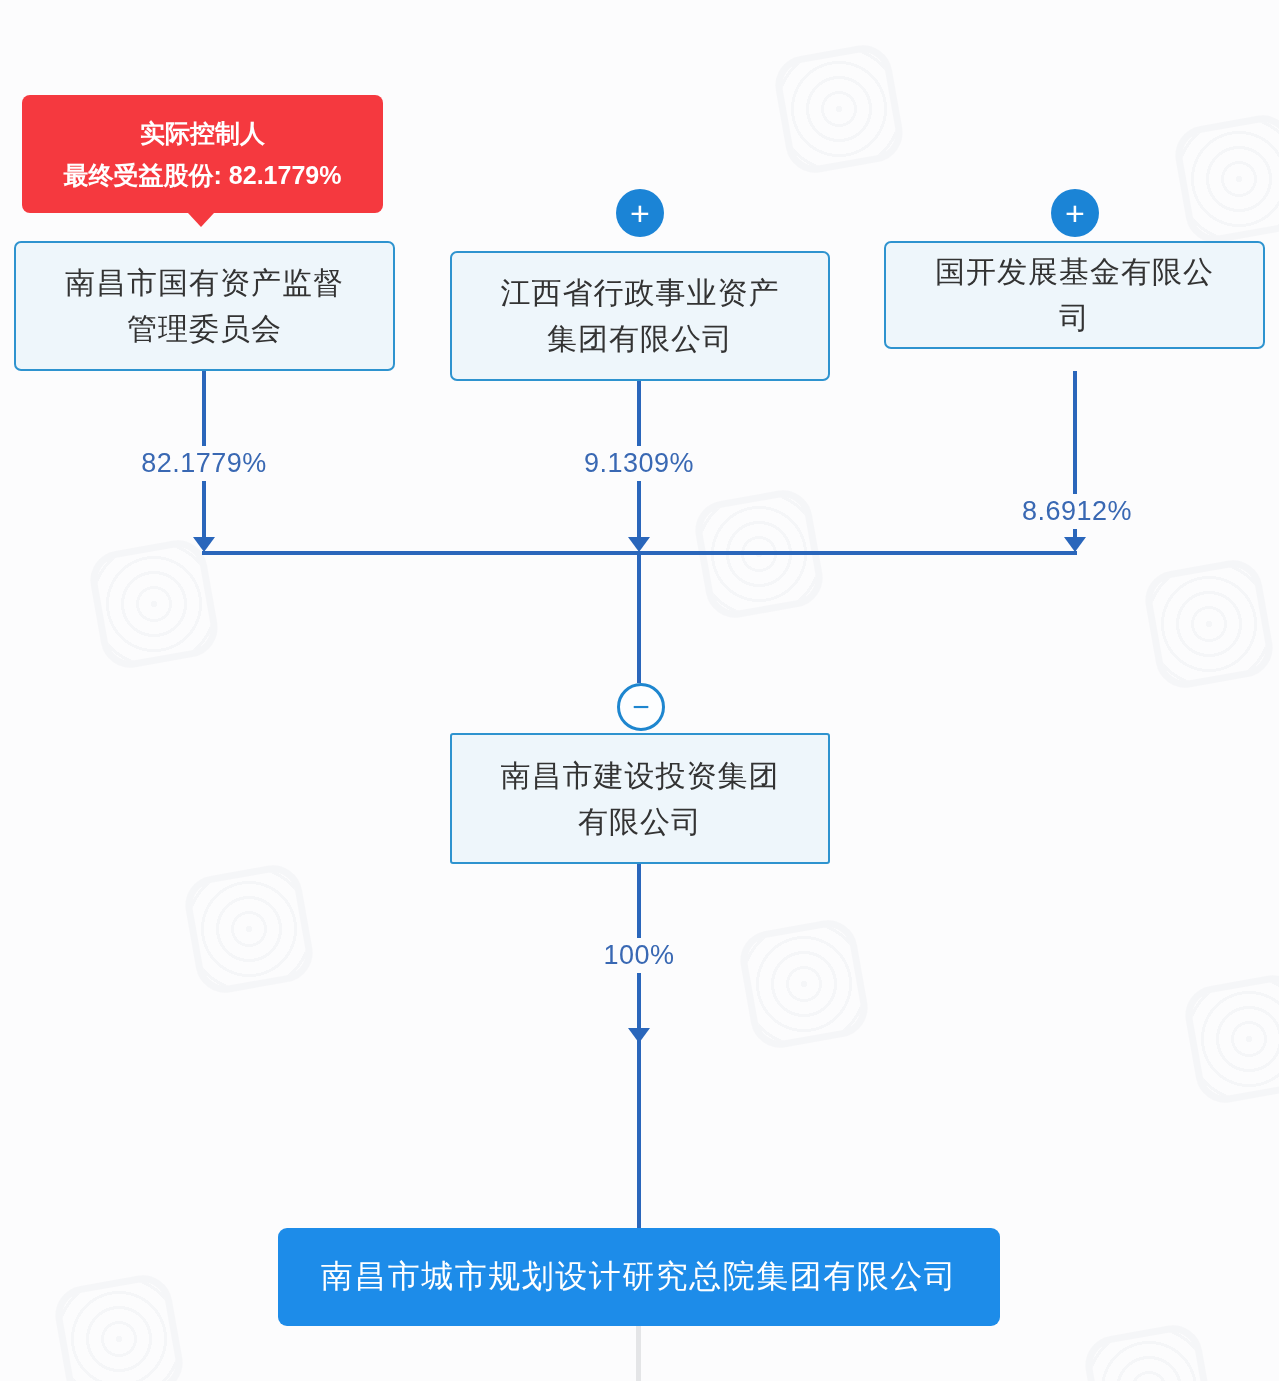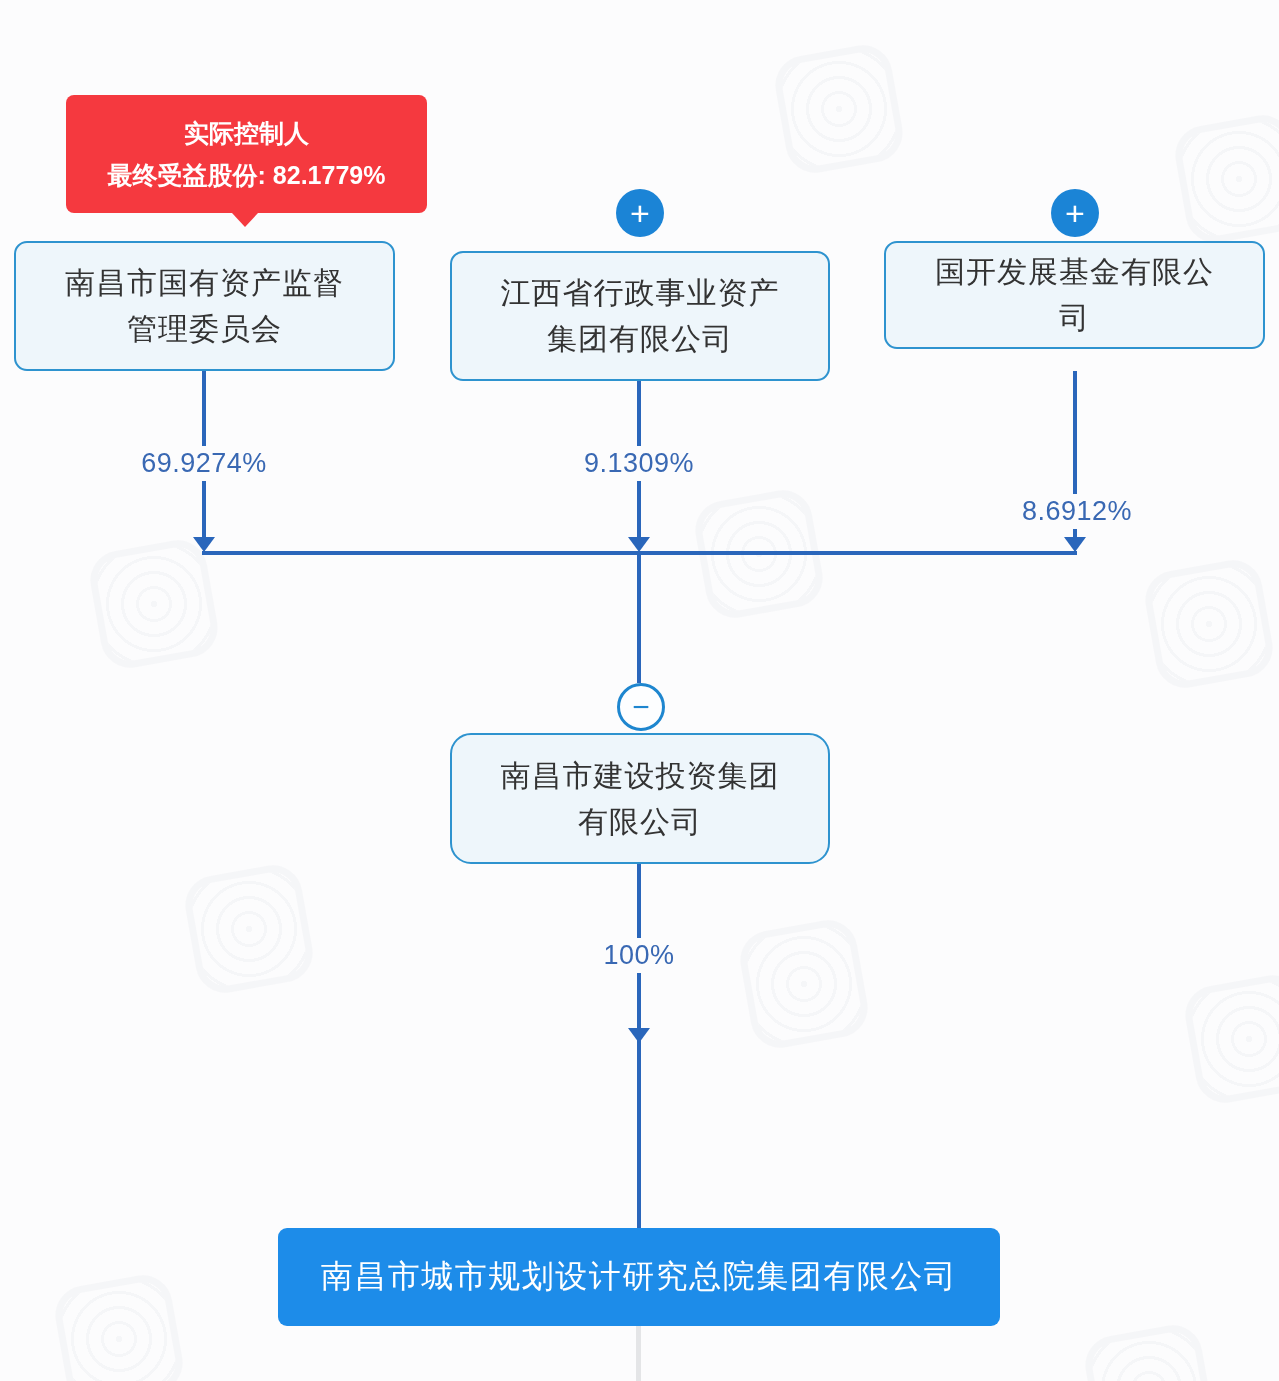--- a/index.html
+++ b/index.html
@@ -36,52 +36,51 @@
     color: #ffffff;
     display: flex;
     flex-direction: column;
     align-items: center;
     justify-content: center;
     gap: 4px;
     font-weight: 700;
     font-size: 25px;
     line-height: 38px;
     z-index: 3;
-    margin-left: 44px;
   }
   .badge::after {
     content: "";
     position: absolute;
     top: 100%;
     left: 166px;
     border: 13px solid transparent;
     border-top: 14px solid #f5393f;
   }
 
   
   .ebox {
     position: absolute;
     background: #eef6fb;
     border: 2px solid #2e93cf;
-    border-radius: 13px;
+    border-radius: 7px;
     display: flex;
     align-items: center;
     justify-content: center;
     text-align: center;
     color: #333333;
     font-size: 30px;
     line-height: 46px;
     letter-spacing: 1px;
     white-space: pre-line;
     z-index: 2;
   }
   .box-1 { left: 14px;  top: 241px; width: 381px; height: 130px; }
   .box-2 { left: 450px; top: 241px; width: 380px; height: 130px; margin-top: 10px; }
   .box-3 { left: 884px; top: 241px; width: 381px; height: 108px; }
-  .box-mid { left: 450px; top: 733px; width: 380px; height: 131px; border-radius: 21px; }
+  .box-mid { left: 450px; top: 733px; width: 380px; height: 131px; border-radius: 3px; }
 
   
   .tbox {
     position: absolute;
     left: 278px; top: 1228px;
     width: 722px; height: 98px;
     background: #1d8ce9;
     border-radius: 9px;
     display: flex;
     align-items: center;
@@ -201,21 +200,21 @@
 司</span>
   </div>
 
   <div class="node-icon icon-plus plus-2">+</div>
   <div class="node-icon icon-plus plus-3">+</div>
 
   <div class="vline stem-1"></div>
   <div class="vline stem-2"></div>
   <div class="vline stem-3"></div>
 
-  <div class="pct pct-1">69.9274%</div>
+  <div class="pct pct-1">82.1779%</div>
   <div class="pct pct-2">9.1309%</div>
   <div class="pct pct-3">8.6912%</div>
 
   <div class="arrow-down arr-1"></div>
   <div class="arrow-down arr-2"></div>
   <div class="arrow-down arr-3"></div>
 
   <div class="hline merge-line"></div>
 
   <div class="vline stem-mid-top"></div>

